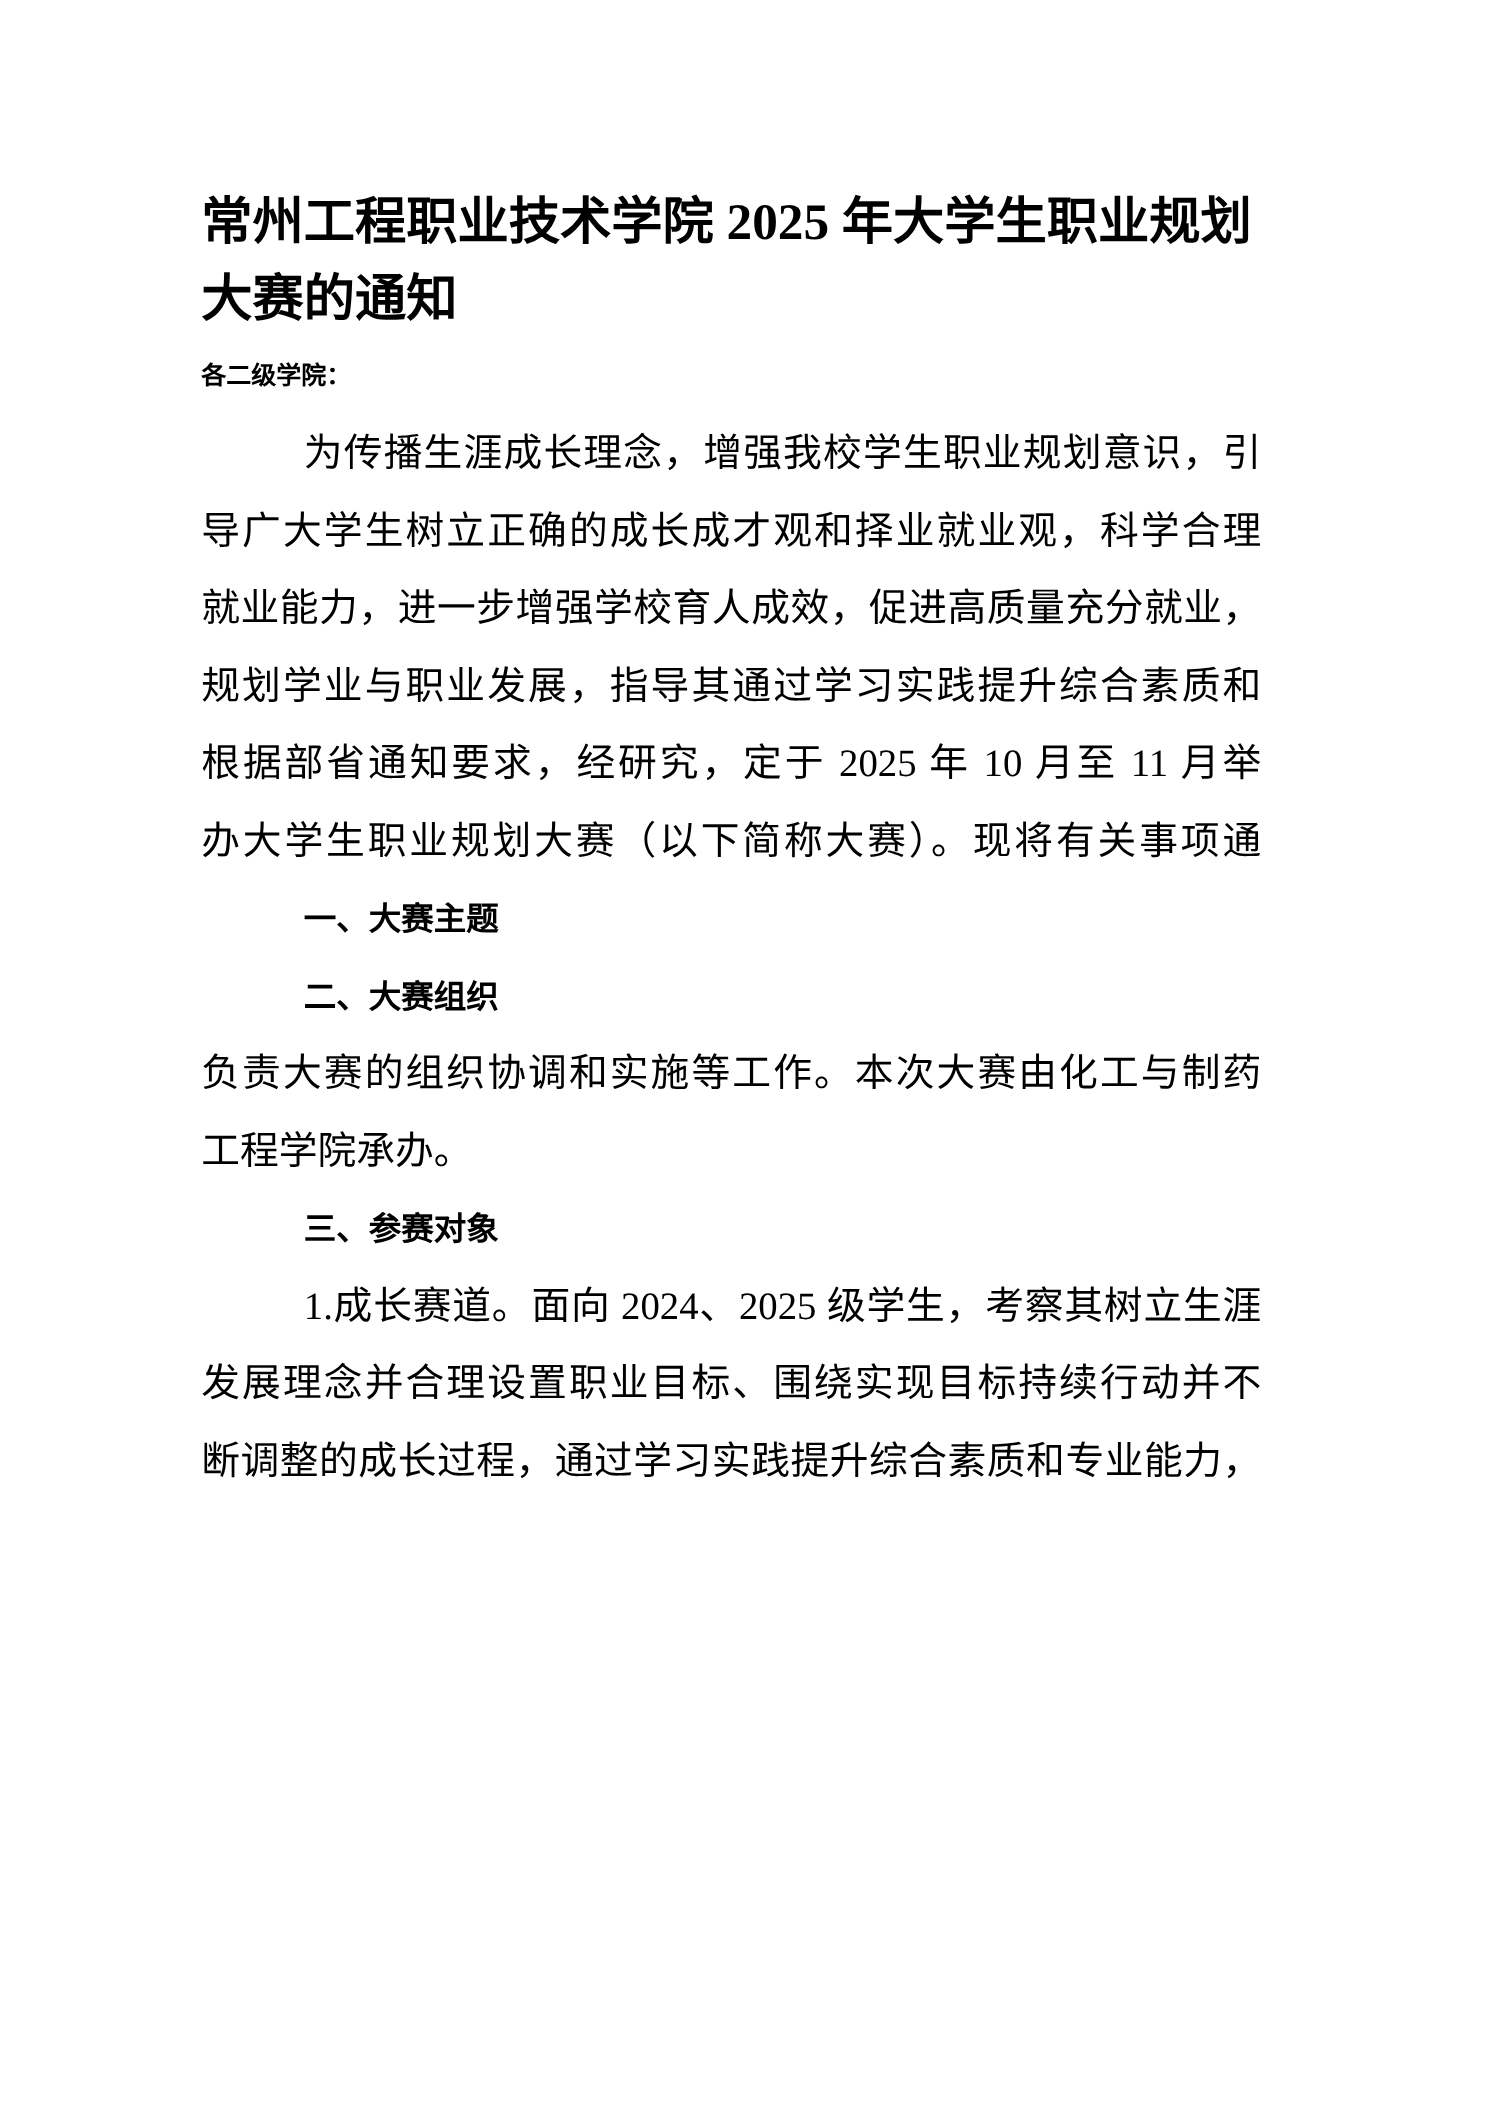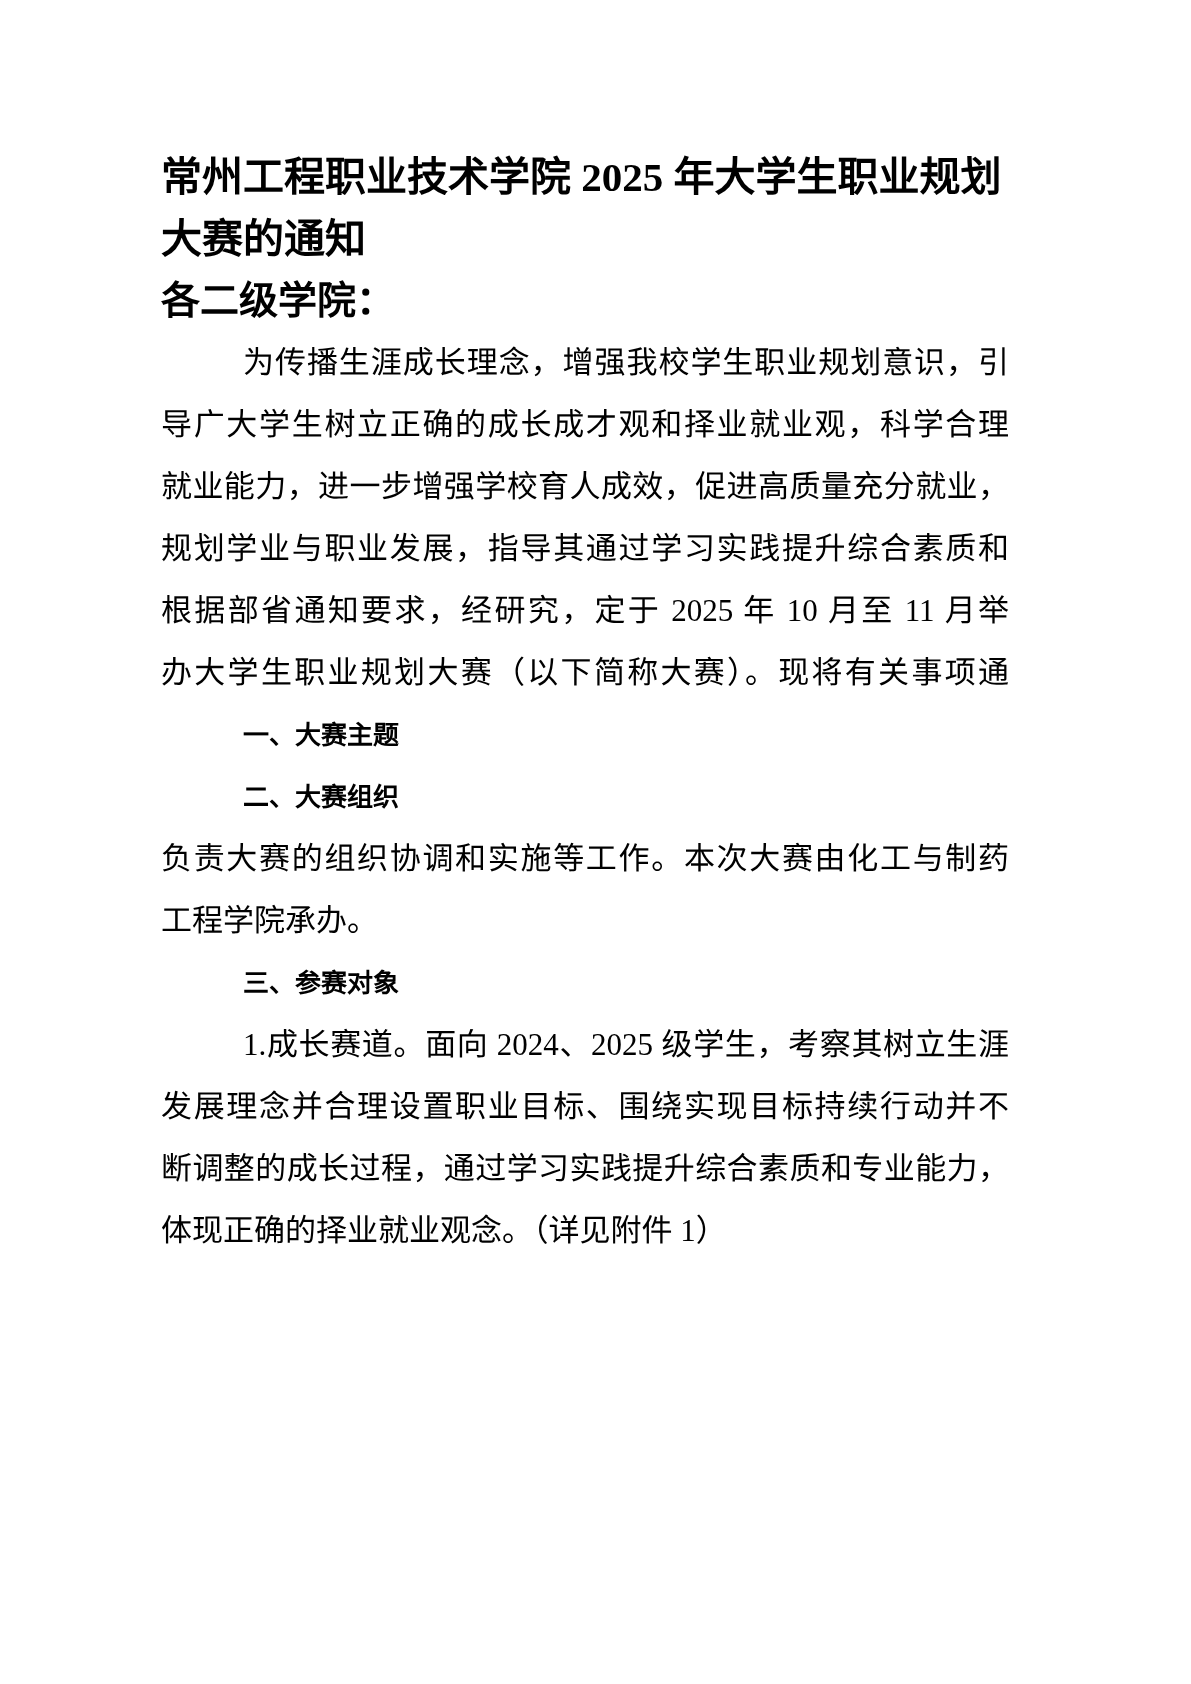--- a/index.html
+++ b/index.html
@@ -31,21 +31,21 @@
     white-space: normal;
   }
   .title {
     font-size: 41px;
     font-weight: bold;
     text-align: left;
     white-space: nowrap;
     font-family: "Liberation Serif", "DejaVu Serif", serif;
   }
   .salutation {
-    font-size: 39px;
+    font-size: 20px;
     font-weight: bold;
     font-family: Liberation Serif, serif;
   }
   .heading {
     font-size: 26px;
     font-weight: bold;
     text-indent: 82px;
     font-family: "Liberation Sans", "DejaVu Sans", sans-serif;
   }
   .body-line {
@@ -81,16 +81,15 @@
     <div class="line heading">一、大赛主题</div>
 
     <div class="line heading">二、大赛组织</div>
     <div class="line body-line justify">负责大赛的组织协调和实施等工作。本次大赛由化工与制药</div>
     <div class="line body-line">工程学院承办。</div>
 
     <div class="line heading">三、参赛对象</div>
     <div class="line body-line indent justify">1.成长赛道。面向 2024、2025 级学生，考察其树立生涯</div>
     <div class="line body-line justify">发展理念并合理设置职业目标、围绕实现目标持续行动并不</div>
     <div class="line body-line justify">断调整的成长过程，通过学习实践提升综合素质和专业能力，</div>
-    <div class="line body-line">体现正确的择业就业观念。（详见附件 1）</div>
 
   </div>
 </div>
 
 </body></html>

